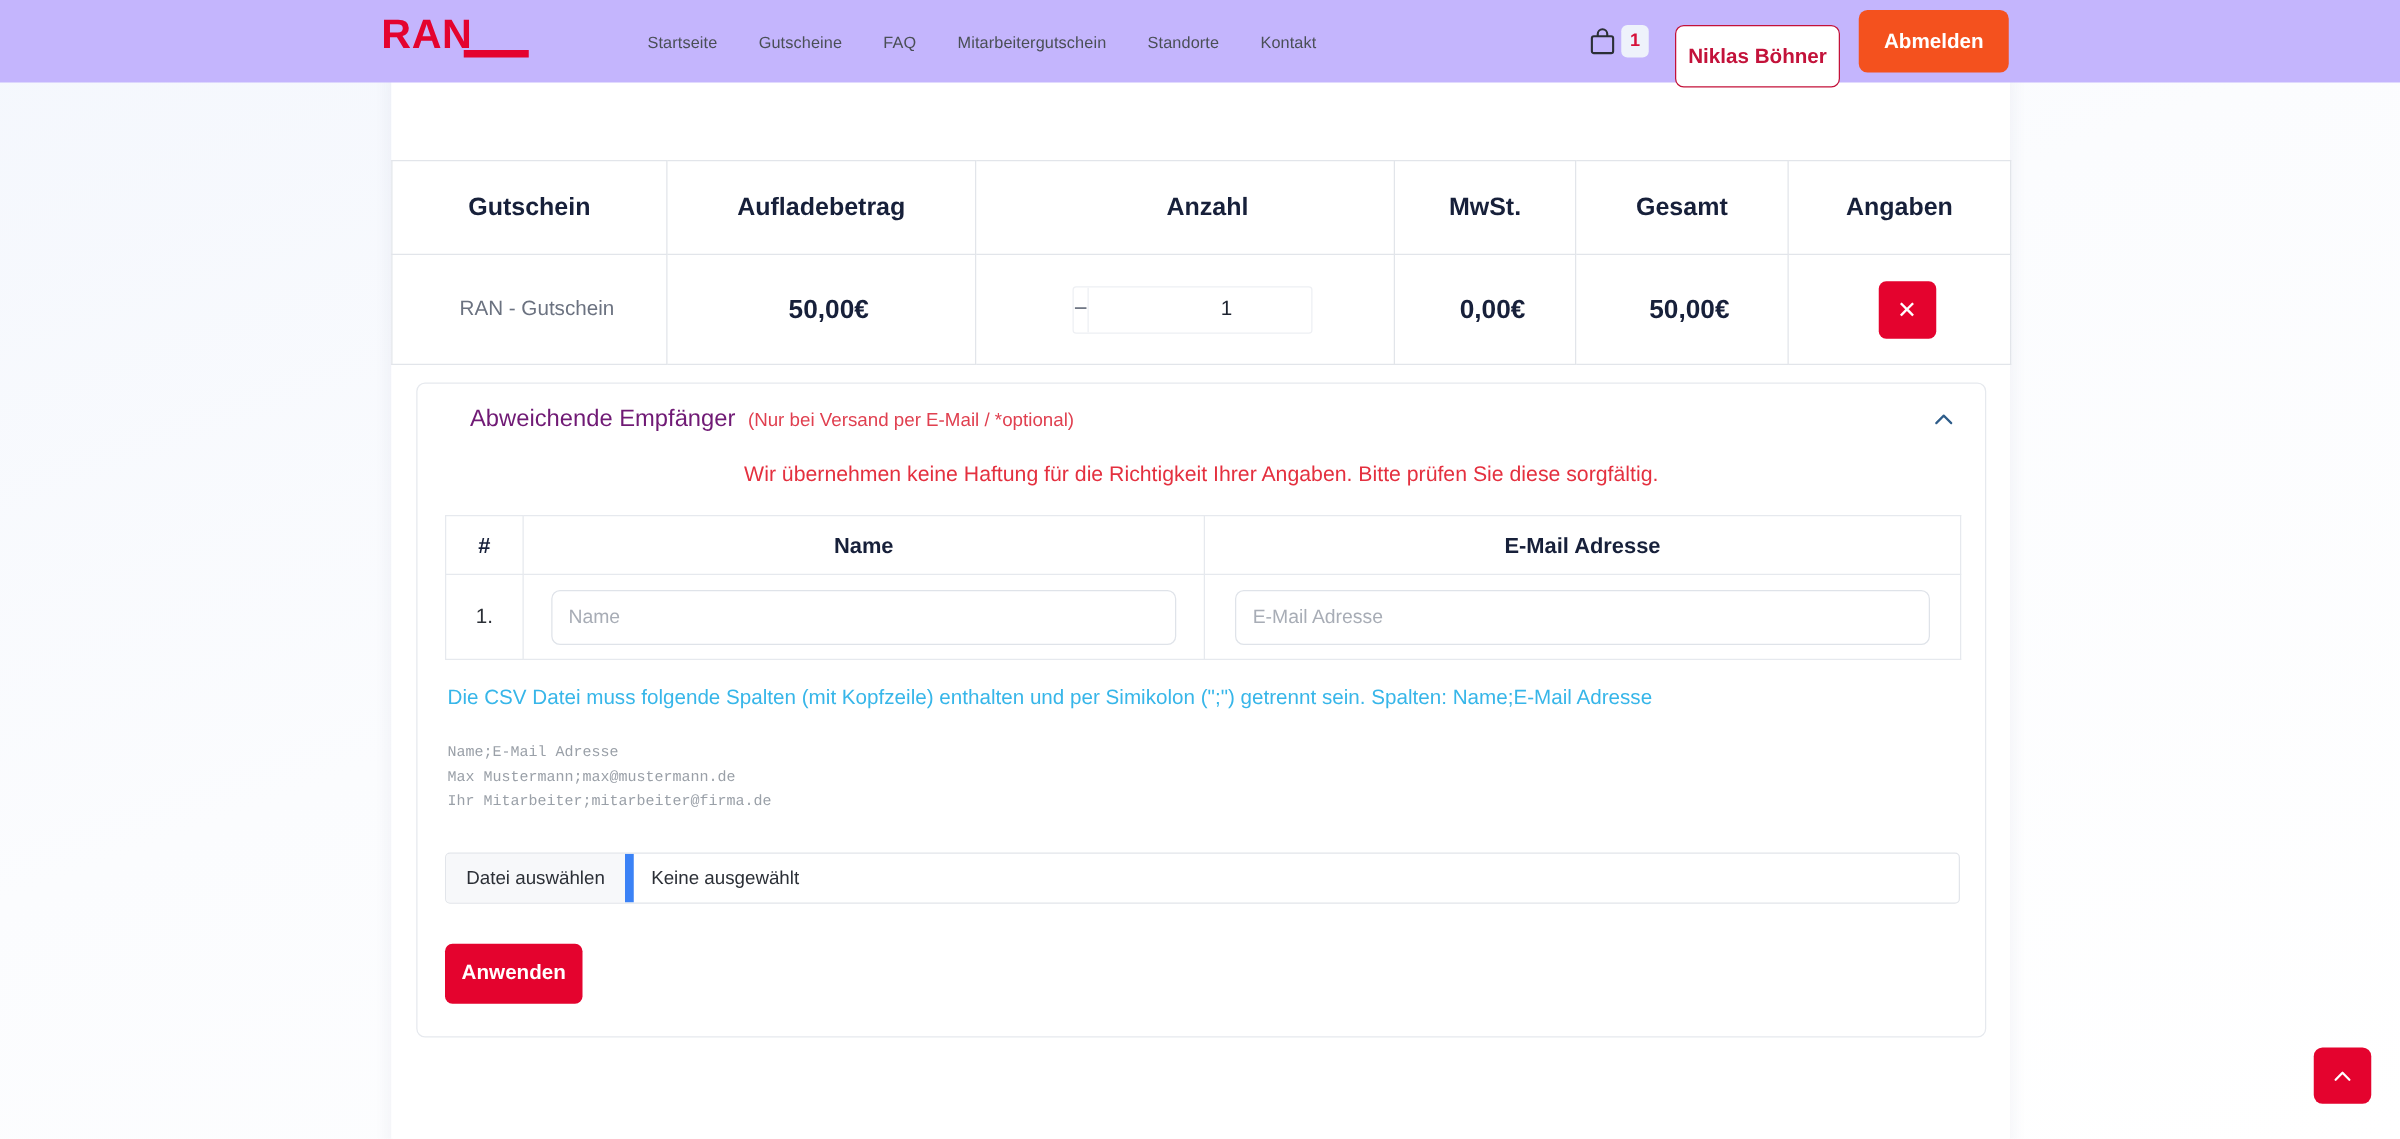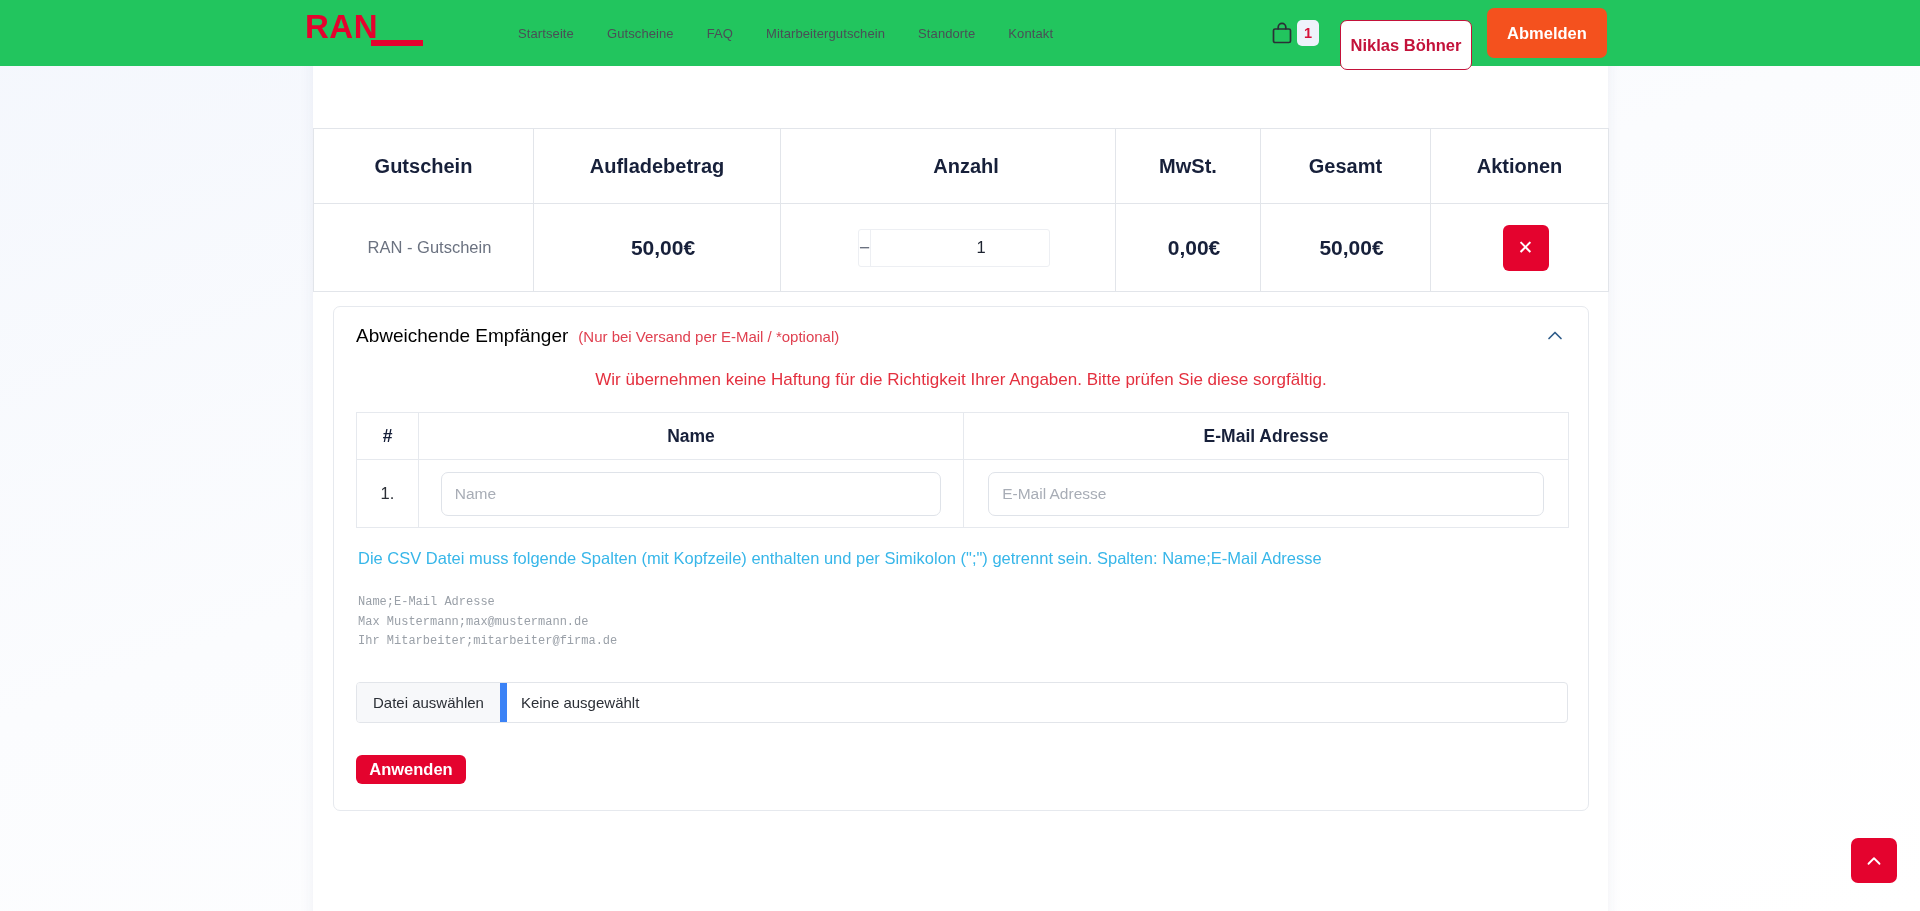--- a/index.html
+++ b/index.html
@@ -10,21 +10,21 @@
   }
   body {
     background: linear-gradient(160deg, #f4f7fd 0%, #fbfcfe 45%, #ffffff 100%);
     position: relative;
   }
 
   
   #site-header {
     position: absolute; top: 0; left: 0;
     width: 1920px; height: 66px;
-    background: #22c55e;
+    background: #c4b5fd;
     display: flex; align-items: center;
     z-index: 50;
   }
   #brand-logo {
     position: absolute; left: 305px; top: 8px;
     width: 150px; height: 48px;
     display: block;
   }
   #main-nav {
     position: absolute; left: 518px; top: 0; height: 66px;
@@ -141,21 +141,21 @@
     position: absolute; left: 20px; top: 250px;
     width: 1256px;
     border: 1px solid #e6e9ee; border-radius: 7px;
     background: #ffffff;
   }
   #recipients-header {
     height: 58px; padding: 0 22px;
     display: flex; align-items: center; gap: 10px;
     cursor: pointer;
   }
-  #recipients-title { font-size: 19px; color: #000000; }
+  #recipients-title { font-size: 19px; color: #701a75; margin-left: 20px; }
   #recipients-sub { font-size: 15px; color: #e04050; }
   #recipients-toggle-icon {
     margin-left: auto; width: 22px; height: 22px;
     display: flex; align-items: center; justify-content: center;
   }
   #recipients-body { padding: 0 22px 26px 22px; }
   #liability-note {
     text-align: center; color: #e4303f; font-size: 17px;
     margin: 5px 0 22px 0;
   }
@@ -199,21 +199,21 @@
     border-right: 7px solid #3b82f6;
     display: flex; align-items: center;
     font-size: 15px; color: #2b2f36;
     font-family: "Liberation Sans", sans-serif;
   }
   #file-name-text {
     display: flex; align-items: center; padding-left: 14px;
     font-size: 15px; color: #2b2f36;
   }
   #apply-button {
-    margin: 32px 0 0 0; width: 110px; height: 29px;
+    margin: 32px 0 0 0; width: 110px; height: 48px;
     border: none; border-radius: 6px;
     background: #e4032e; color: #ffffff;
     font-size: 16.5px; font-weight: 700; cursor: pointer;
     font-family: "Liberation Sans", sans-serif;
   }
 
   
   #scroll-top-button {
     position: absolute; right: 23px; bottom: 28px;
     width: 46px; height: 45px; border: none; border-radius: 7px;
@@ -259,21 +259,21 @@
   </div>
 
   <table id="cart-table">
     <thead>
       <tr>
         <th class="col-gutschein">Gutschein</th>
         <th class="col-betrag">Aufladebetrag</th>
         <th class="col-anzahl">Anzahl</th>
         <th class="col-mwst">MwSt.</th>
         <th class="col-gesamt">Gesamt</th>
-        <th class="col-aktionen">Aktionen</th>
+        <th class="col-aktionen">Angaben</th>
       </tr>
     </thead>
     <tbody>
       <tr>
         <td class="cell-name">RAN - Gutschein</td>
         <td class="cell-money">50,00€</td>
         <td>
           <div class="qty-stepper">
             <button class="qty-btn minus">−</button>
             <input class="qty-value" value="1" style="">

